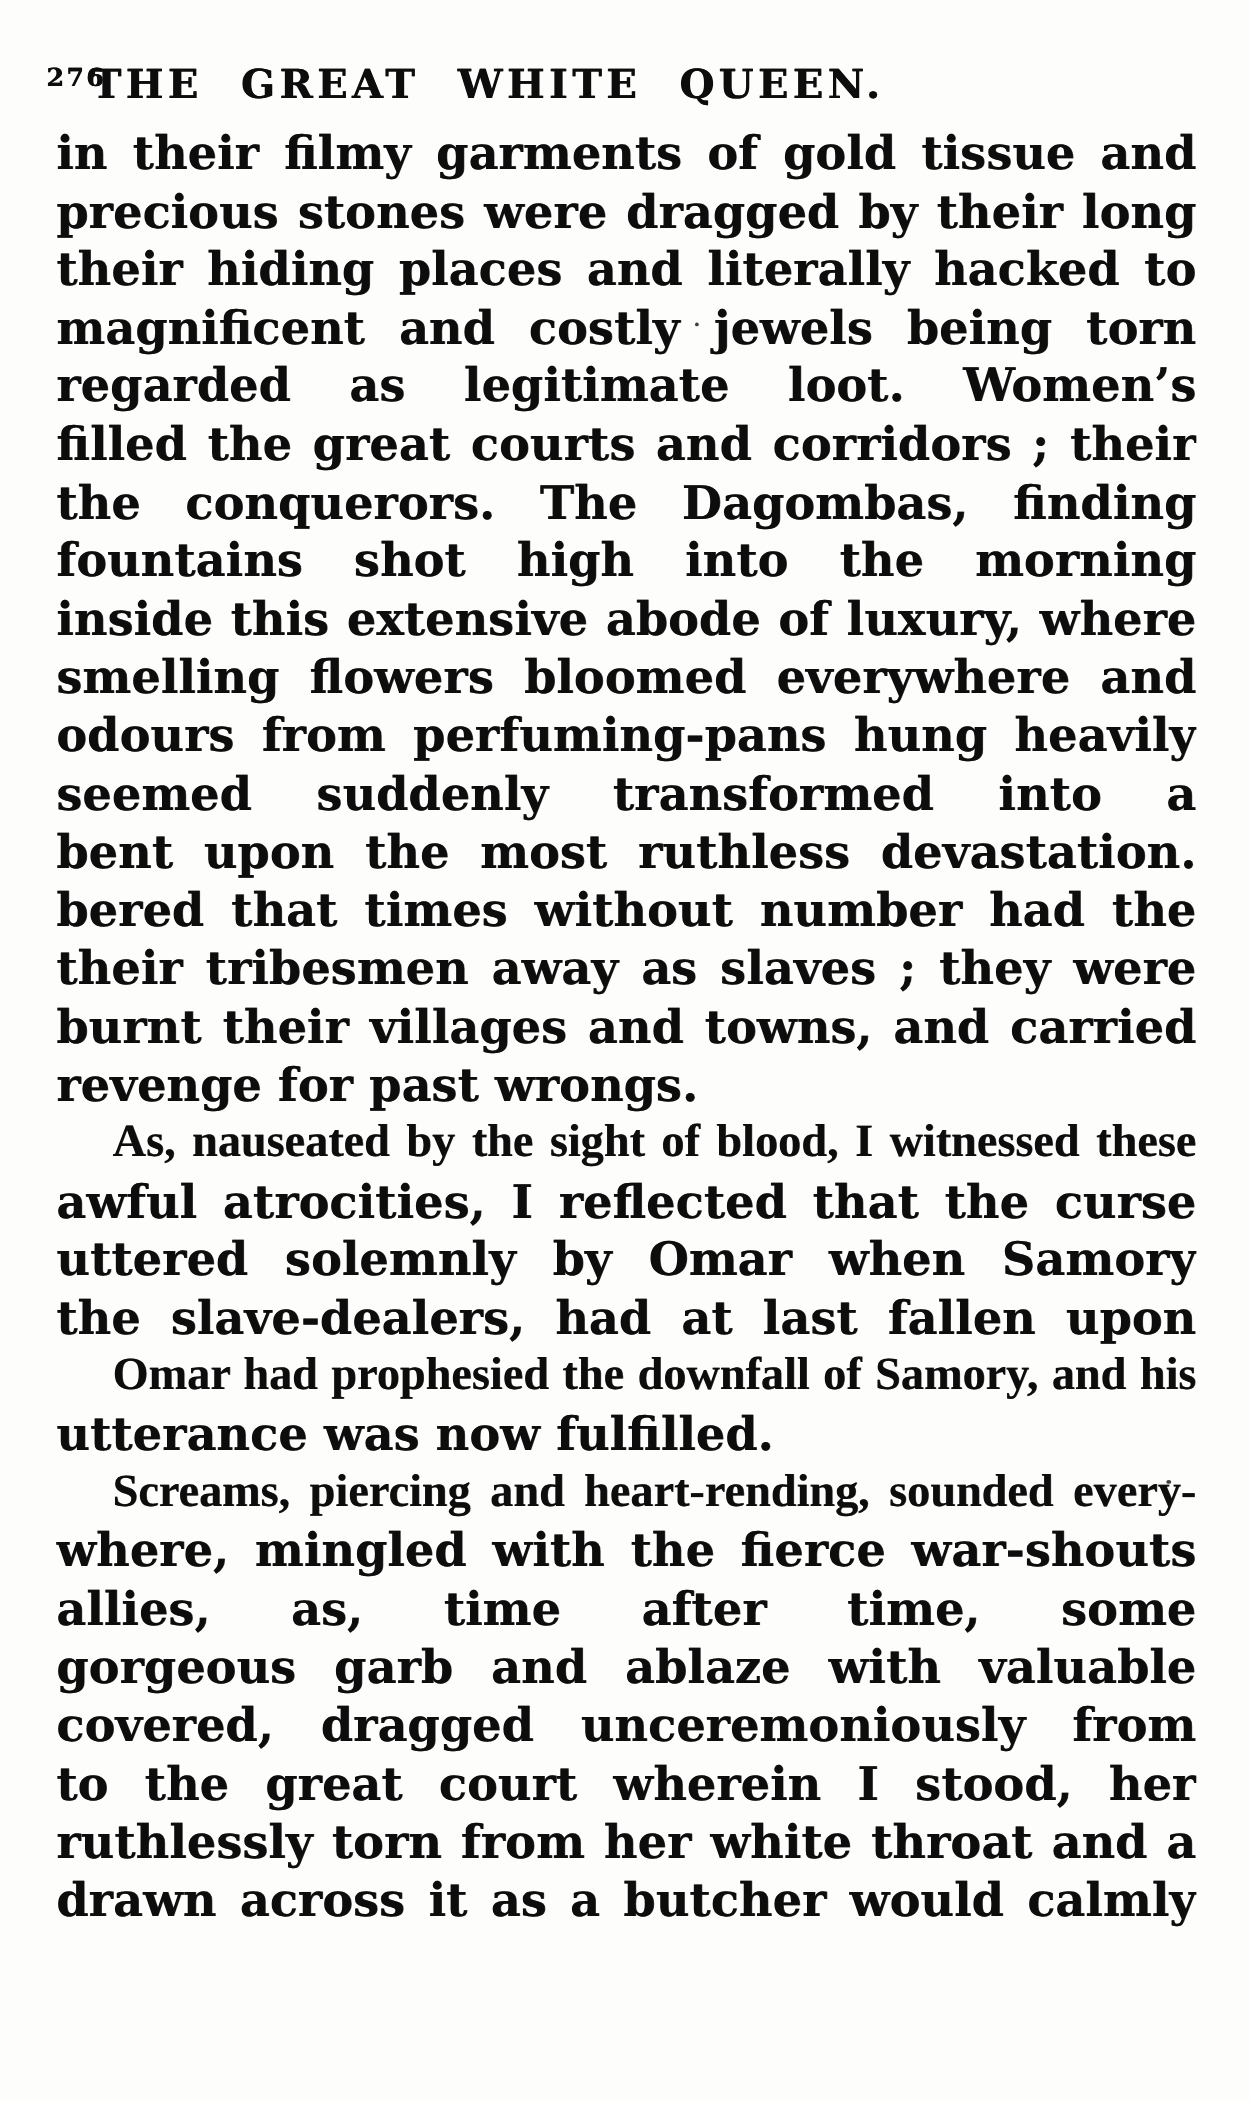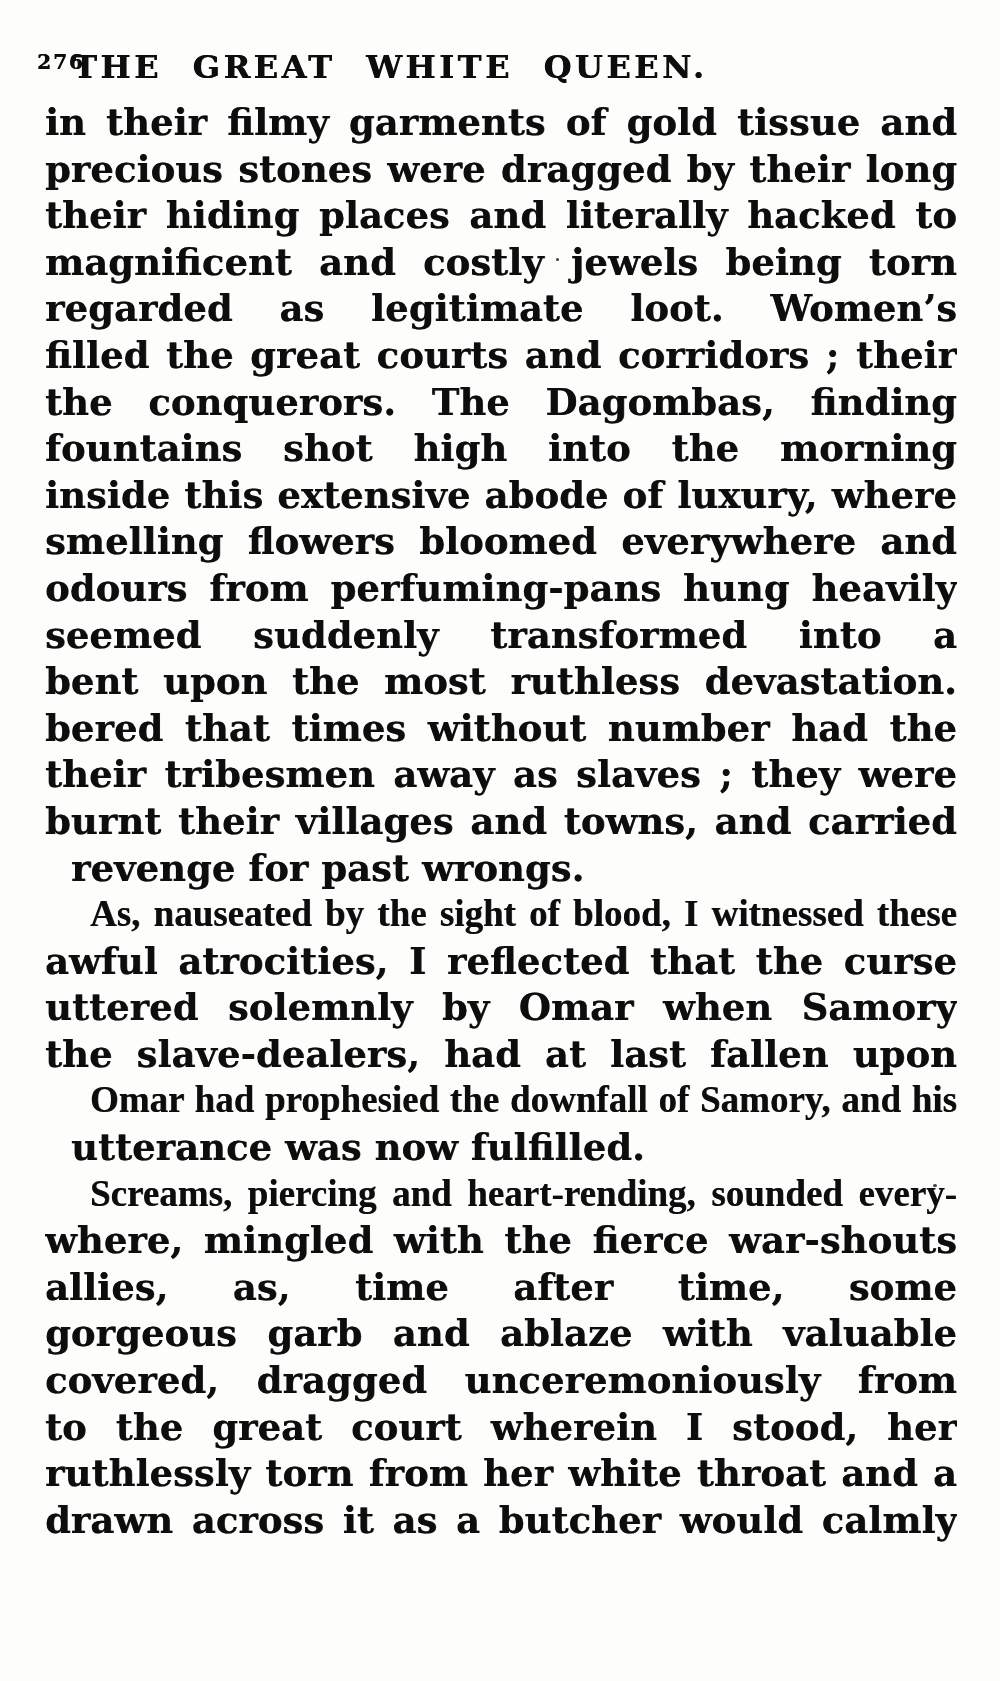--- a/index.html
+++ b/index.html
@@ -51,21 +51,21 @@
     font-size:37px;
     font-weight:bold;
     line-height:46.6px;
     text-align:justify;
     text-align-last:justify;
     text-shadow:0.4px 0 0 rgba(0,0,0,0.65);
     overflow:hidden;
     height:46.6px;
   }
   .line.indent{ text-indent:45px;font-family:Liberation Serif, serif; }
-  .line.last{ text-align-last:left;margin-left:26px; }
+  .line.last{ text-align-last:left; }
   
   .speck{
     position:absolute;
     background:var(--ink);
     border-radius:50%;
     opacity:.8;
   }
   .speck.s1{ left:556px; top:258px; width:3px; height:3px; }
   .speck.s2{ left:933px; top:1184px; width:4px; height:3px; }
 </style>

